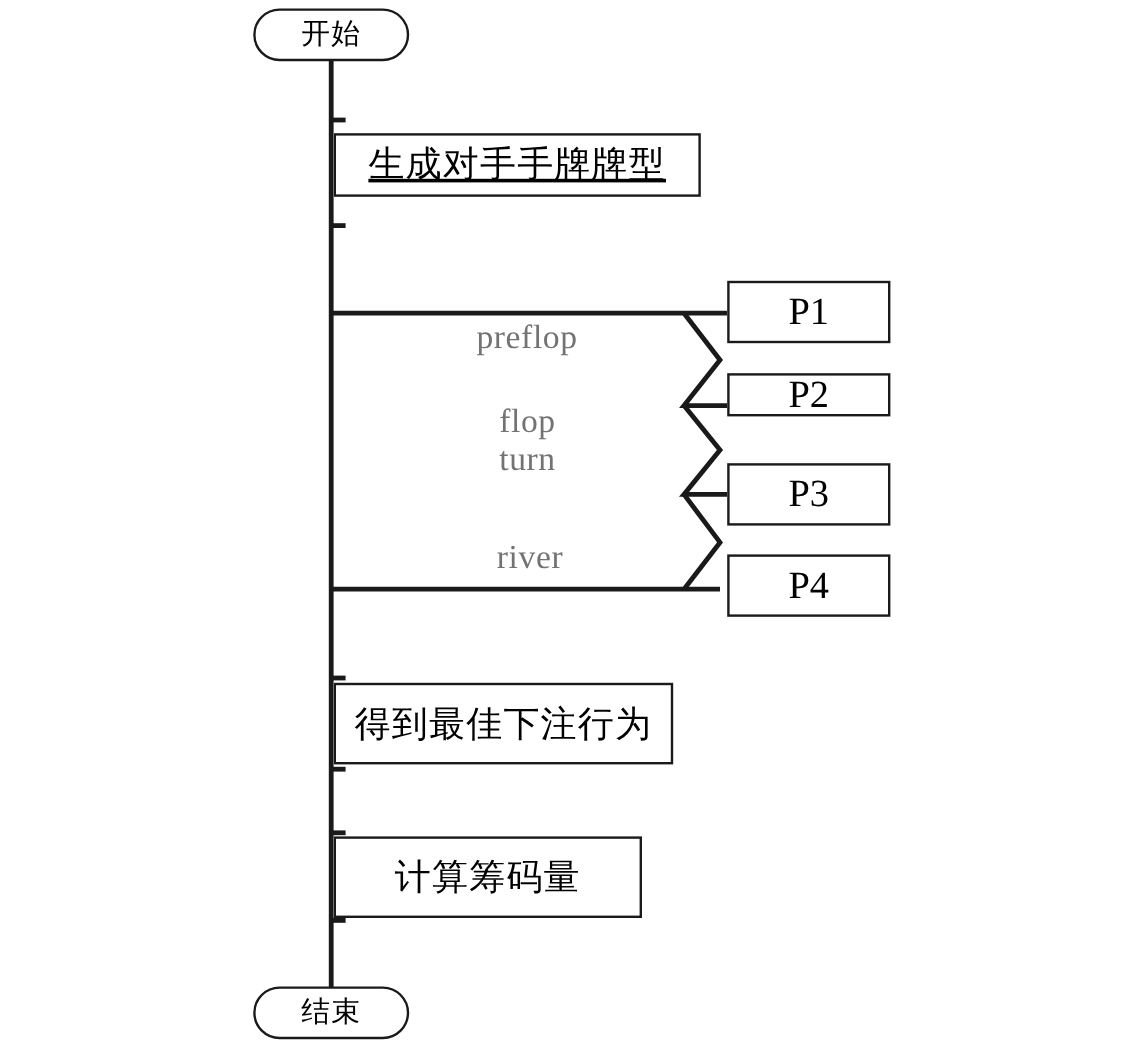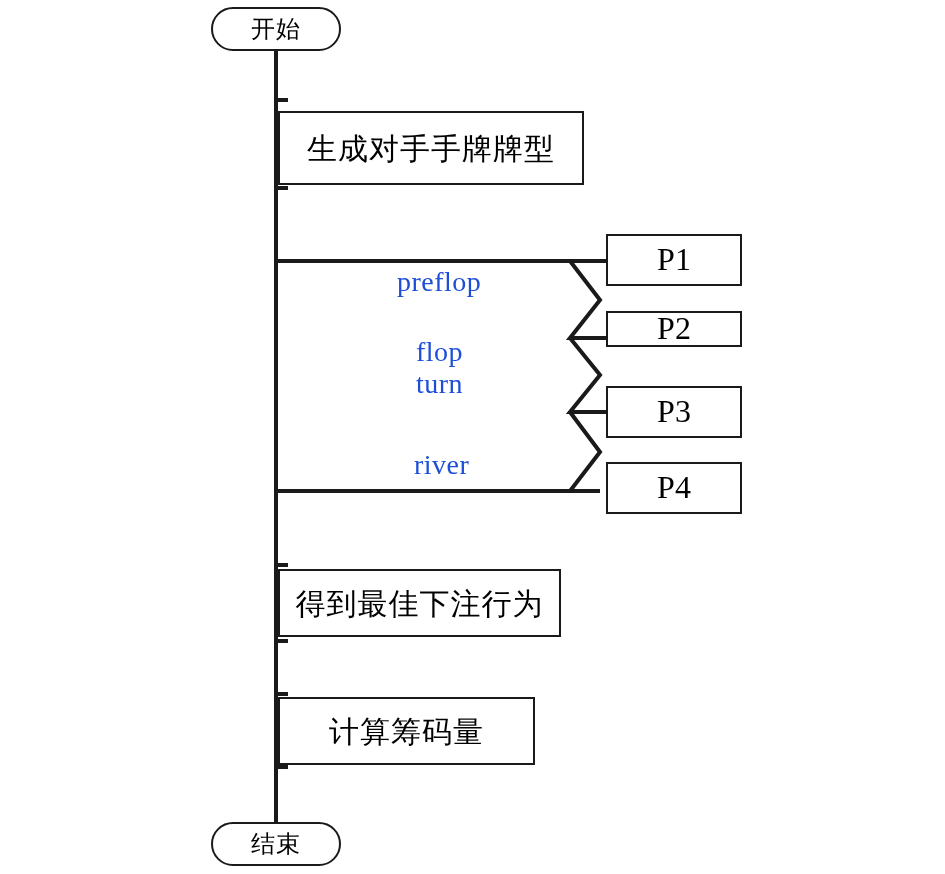--- a/index.html
+++ b/index.html
@@ -45,21 +45,21 @@
   .process {
     font-size: 30px;
     letter-spacing: 1px;
   }
   .branchbox {
     font-size: 32px;
   }
   .stage-label {
     position: absolute;
     font-size: 28px;
-    color: #1d4ed8;
+    color: #737373;
     white-space: nowrap;
     letter-spacing: 0.5px;
   }
 </style>
 </head>
 <body>
 
 <div id="canvas">
 
   <svg id="wires" viewBox="0 0 945 874" xmlns="http://www.w3.org/2000/svg">
@@ -84,21 +84,21 @@
 
       <line x1="276" y1="694" x2="288" y2="694"></line>
       <line x1="276" y1="767" x2="288" y2="767"></line>
     </g>
   </svg>
 
   <div class="node terminal" style="left:211px; top:7px; width:130px; height:44px;">
     <span>开始</span>
   </div>
 
-  <div class="node process" style="left:278px; top:111px; width:306px; height:74px;">
+  <div class="node process" style="left:278px; top:111px; width:306px; height:53px;text-decoration:underline;">
     <span>生成对手手牌牌型</span>
   </div>
 
   <div class="stage-label" style="left:397px; top:266px;">
     <span>preflop</span>
   </div>
   <div class="stage-label" style="left:416px; top:336px;">
     <span>flop</span>
   </div>
   <div class="stage-label" style="left:416px; top:368px;">

